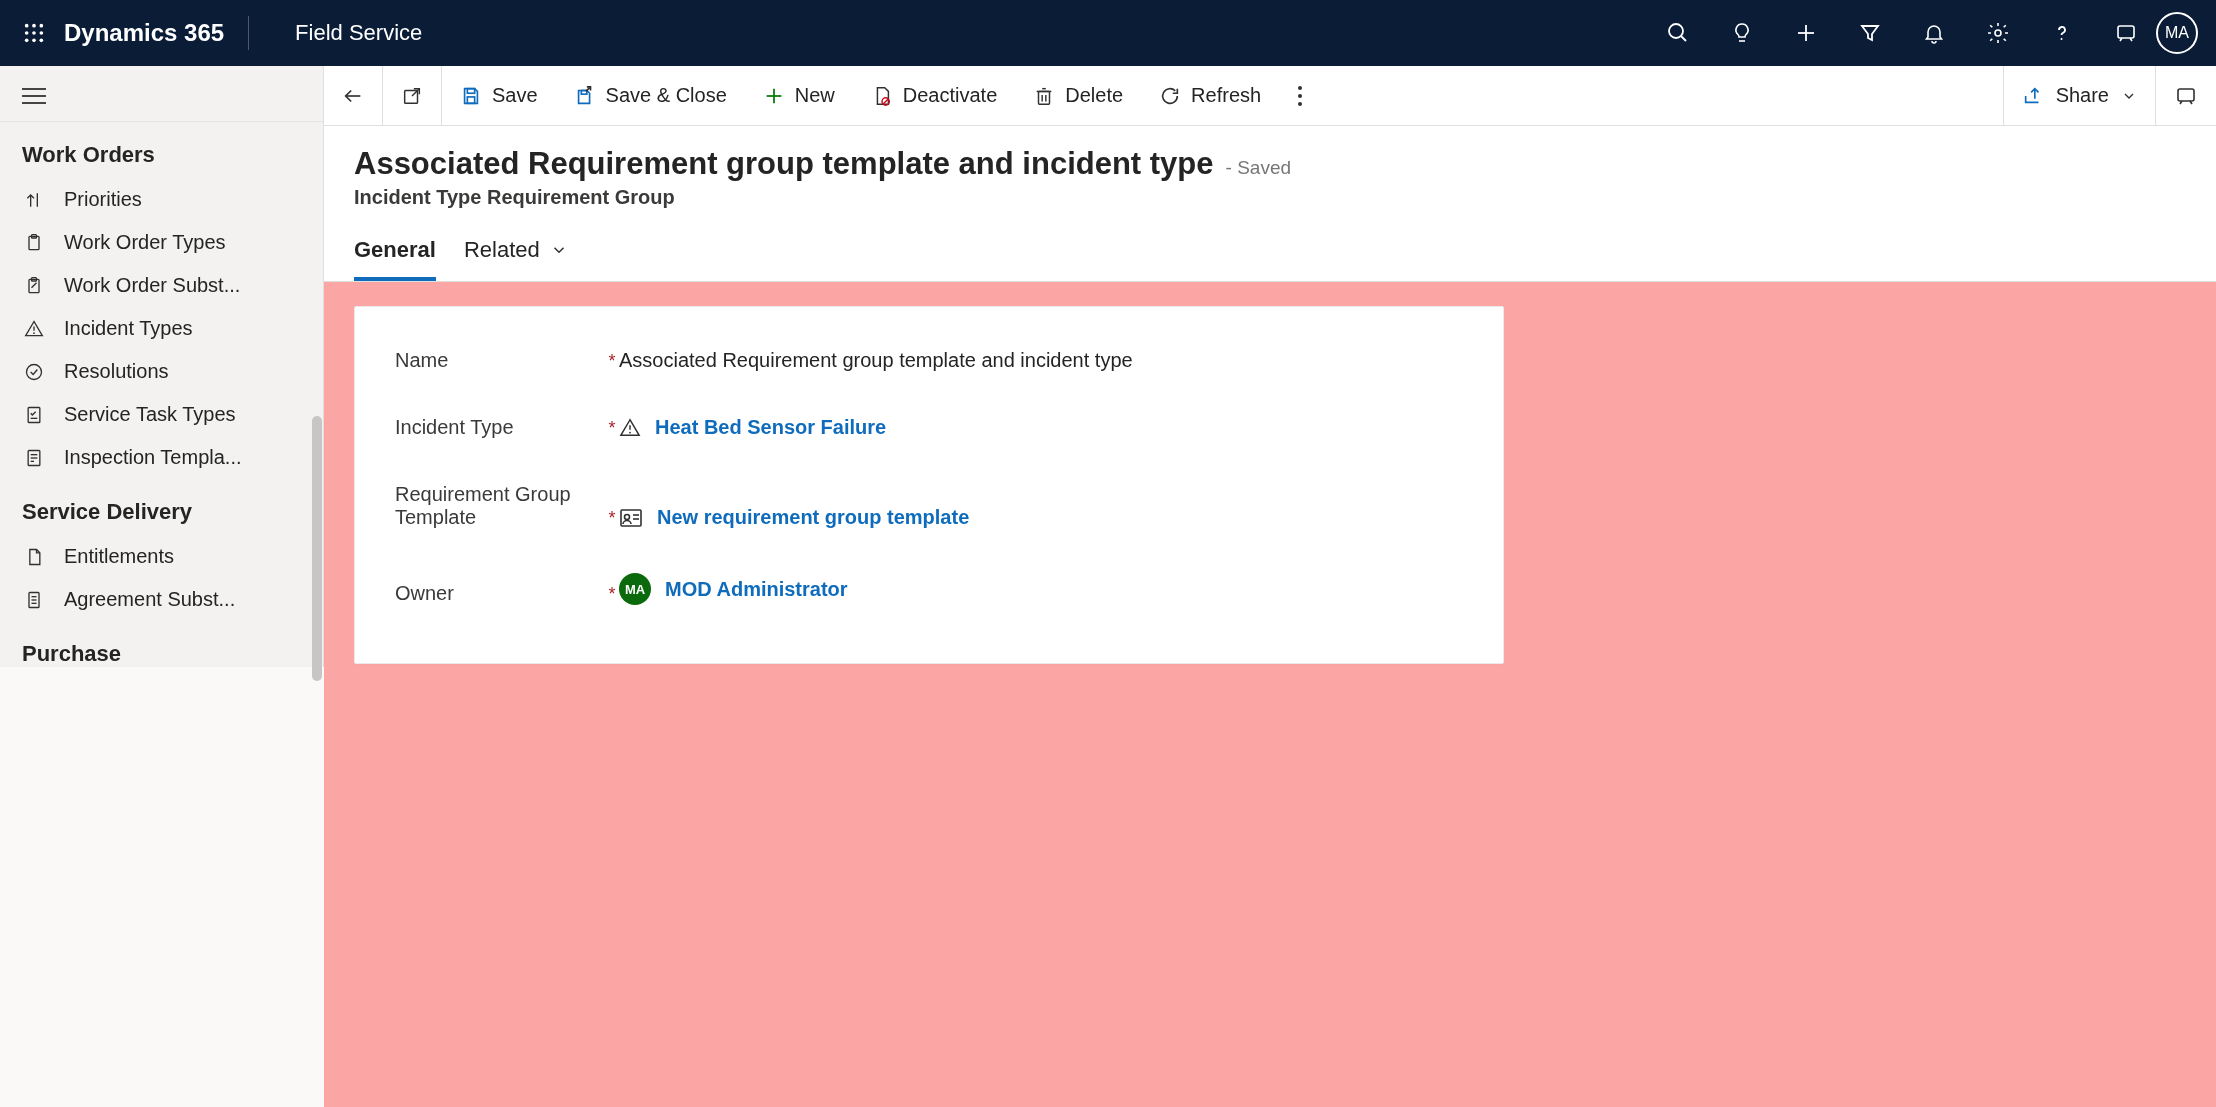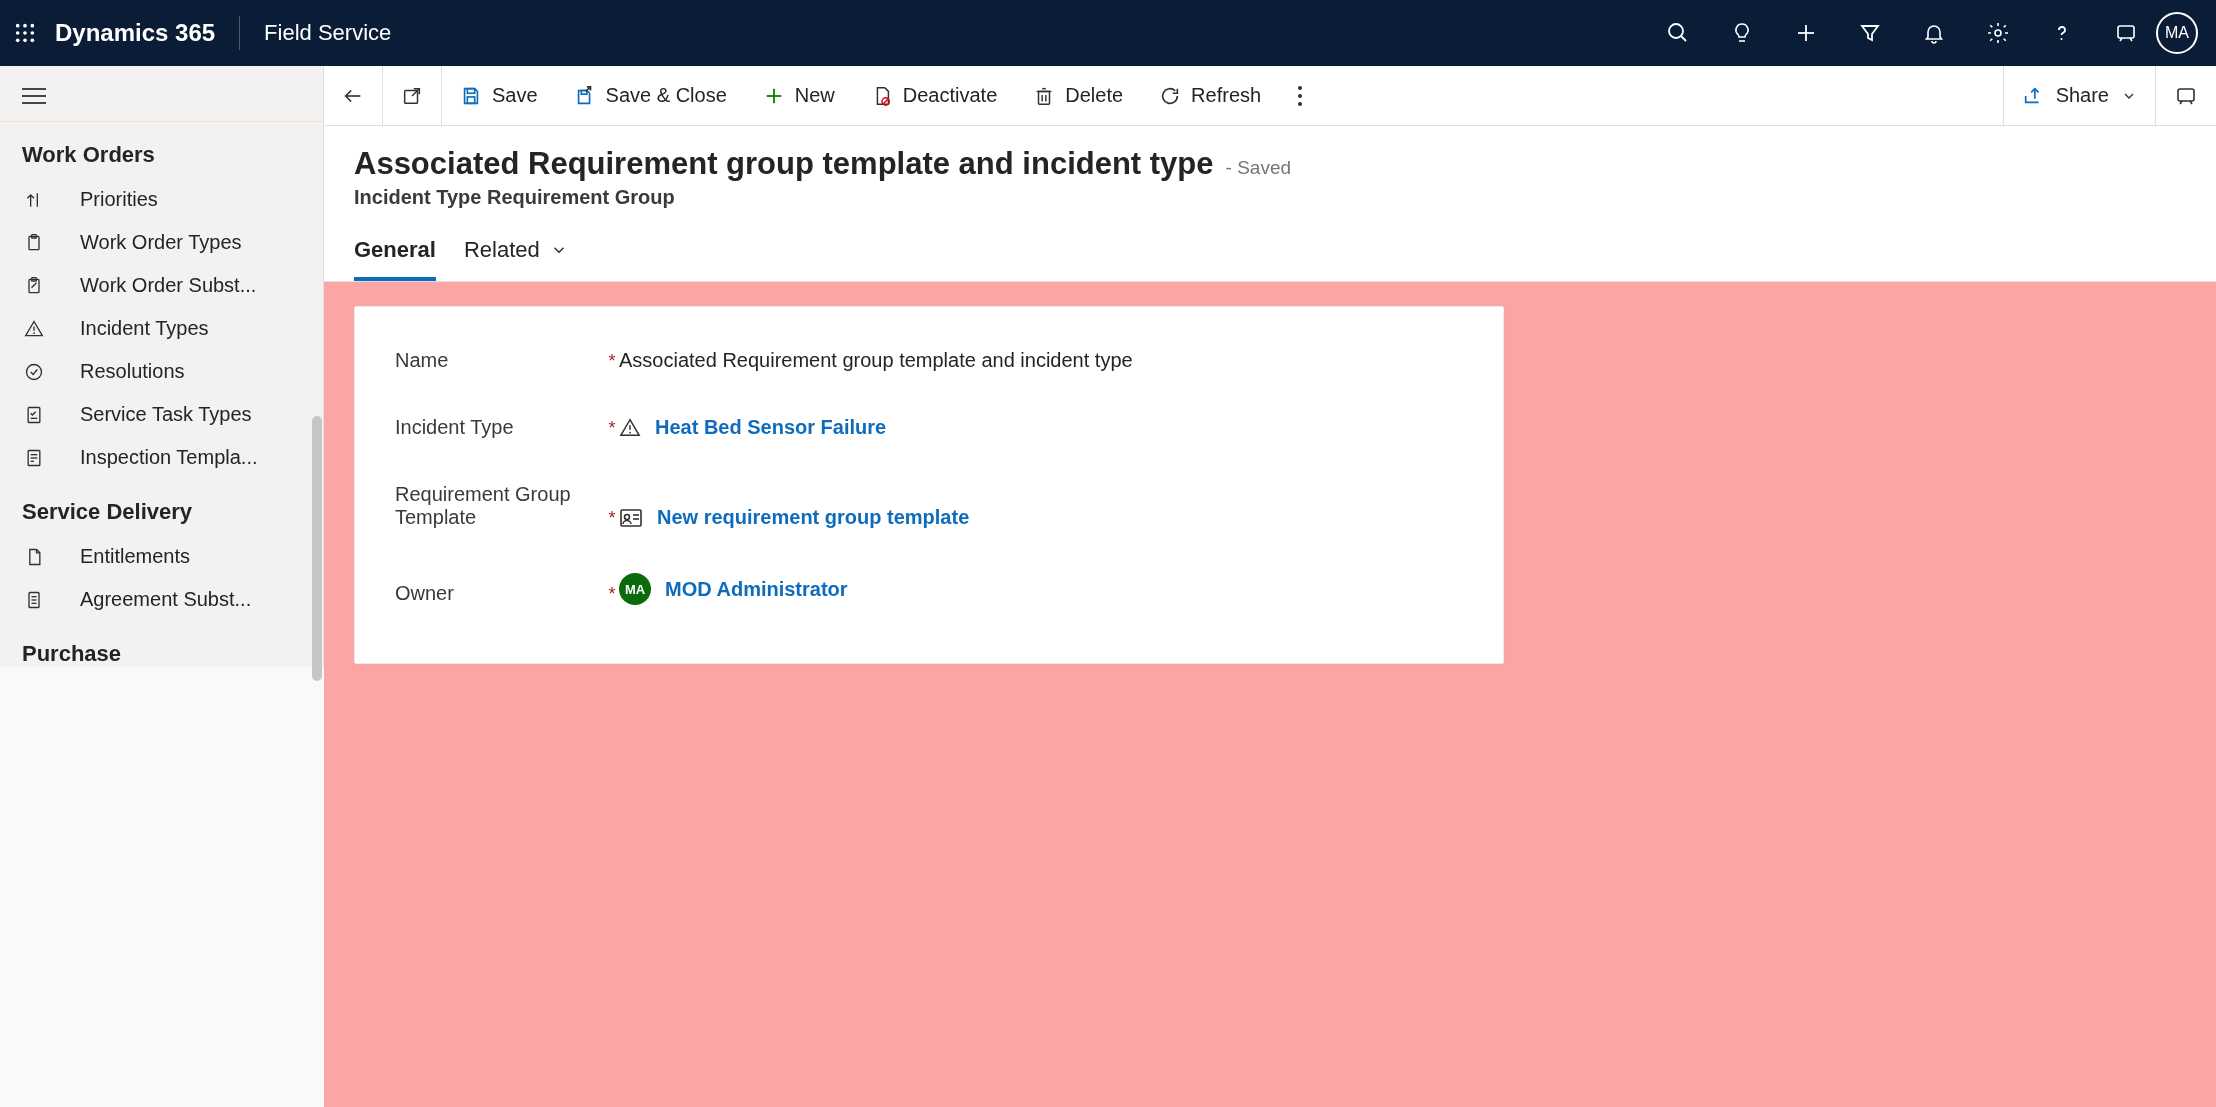--- a/index.html
+++ b/index.html
@@ -5,45 +5,45 @@
   * { box-sizing: border-box; margin: 0; padding: 0; font-family: "Segoe UI", Arial, sans-serif; }
   html, body { width: 100%; height: 100%; color: #242424; }
   body { display: flex; flex-direction: column; }
   
   .topnav {
     background: #0b1c37;
     height: 66px;
     display: flex;
     align-items: center;
     color: #fff;
-    padding: 0 18px 0 3px;
+    padding: 0 18px 0 12px;
   }
   .waffle { width: 44px; display:flex; justify-content:center; }
   .topnav .brand { font-size: 24px; font-weight: 600; margin-left: 8px; }
   .topnav .divider { width: 1px; height: 34px; background: #4a5870; margin: 0 24px; }
-  .topnav .module { font-size: 22px; font-weight: 400; }
+  .topnav .module { font-size: 22px; font-weight: 400; margin-left: 22px; }
   .topnav .spacer { flex: 1; }
   .topnav .icons { display: flex; align-items: center; gap: 36px; }
   .topnav .icon-btn { display:flex; align-items:center; justify-content:center; width:28px; height:28px; cursor:pointer; }
   .avatar-circle {
     width: 42px; height: 42px; border: 2px solid #fff; border-radius: 50%;
     display:flex; align-items:center; justify-content:center; font-size:16px; font-weight:500;
     margin-left: 16px; cursor:pointer;
   }
   
   .app-body { flex:1; display:flex; min-height:0; background:#faf9f8; }
   .left-rail {
     width: 324px; background:#f3f2f1; border-right:1px solid #e1dfdd;
     display:flex; flex-direction:column; padding-top: 4px;
   }
   .hamburger-row { height:52px; display:flex; align-items:center; padding-left:22px; border-bottom:1px solid #e6e3e0;}
   .hamburger-row svg { cursor:pointer; }
   .nav-section-title { font-size:22px; font-weight:700; padding: 20px 22px 10px 22px; color:#242424; }
   .nav-list { list-style:none; display:flex; flex-direction:column; }
-  .nav-item { display:flex; align-items:center; gap:34px; padding: 10px 22px; font-size:20px; color:#242424; cursor:pointer; }
+  .nav-item { display:flex; align-items:center; gap:18px; padding: 10px 22px; font-size:20px; color:#242424; cursor:pointer; }
   .nav-item .nav-icon { width:24px; display:flex; justify-content:center; }
   .scroll-thumb {
     position:absolute; right:2px; top:350px; width:10px; height:265px; background:#c8c6c4; border-radius:5px;
   }
   .left-rail-wrapper { position:relative; flex:0 0 280px; }
   
   .main { flex:1; display:flex; flex-direction:column; background:#fca5a5; min-width:0;}
   .cmdbar {
     display:flex; align-items:center; background:#fff; border-bottom:1px solid #e1dfdd; height:60px;
   }

